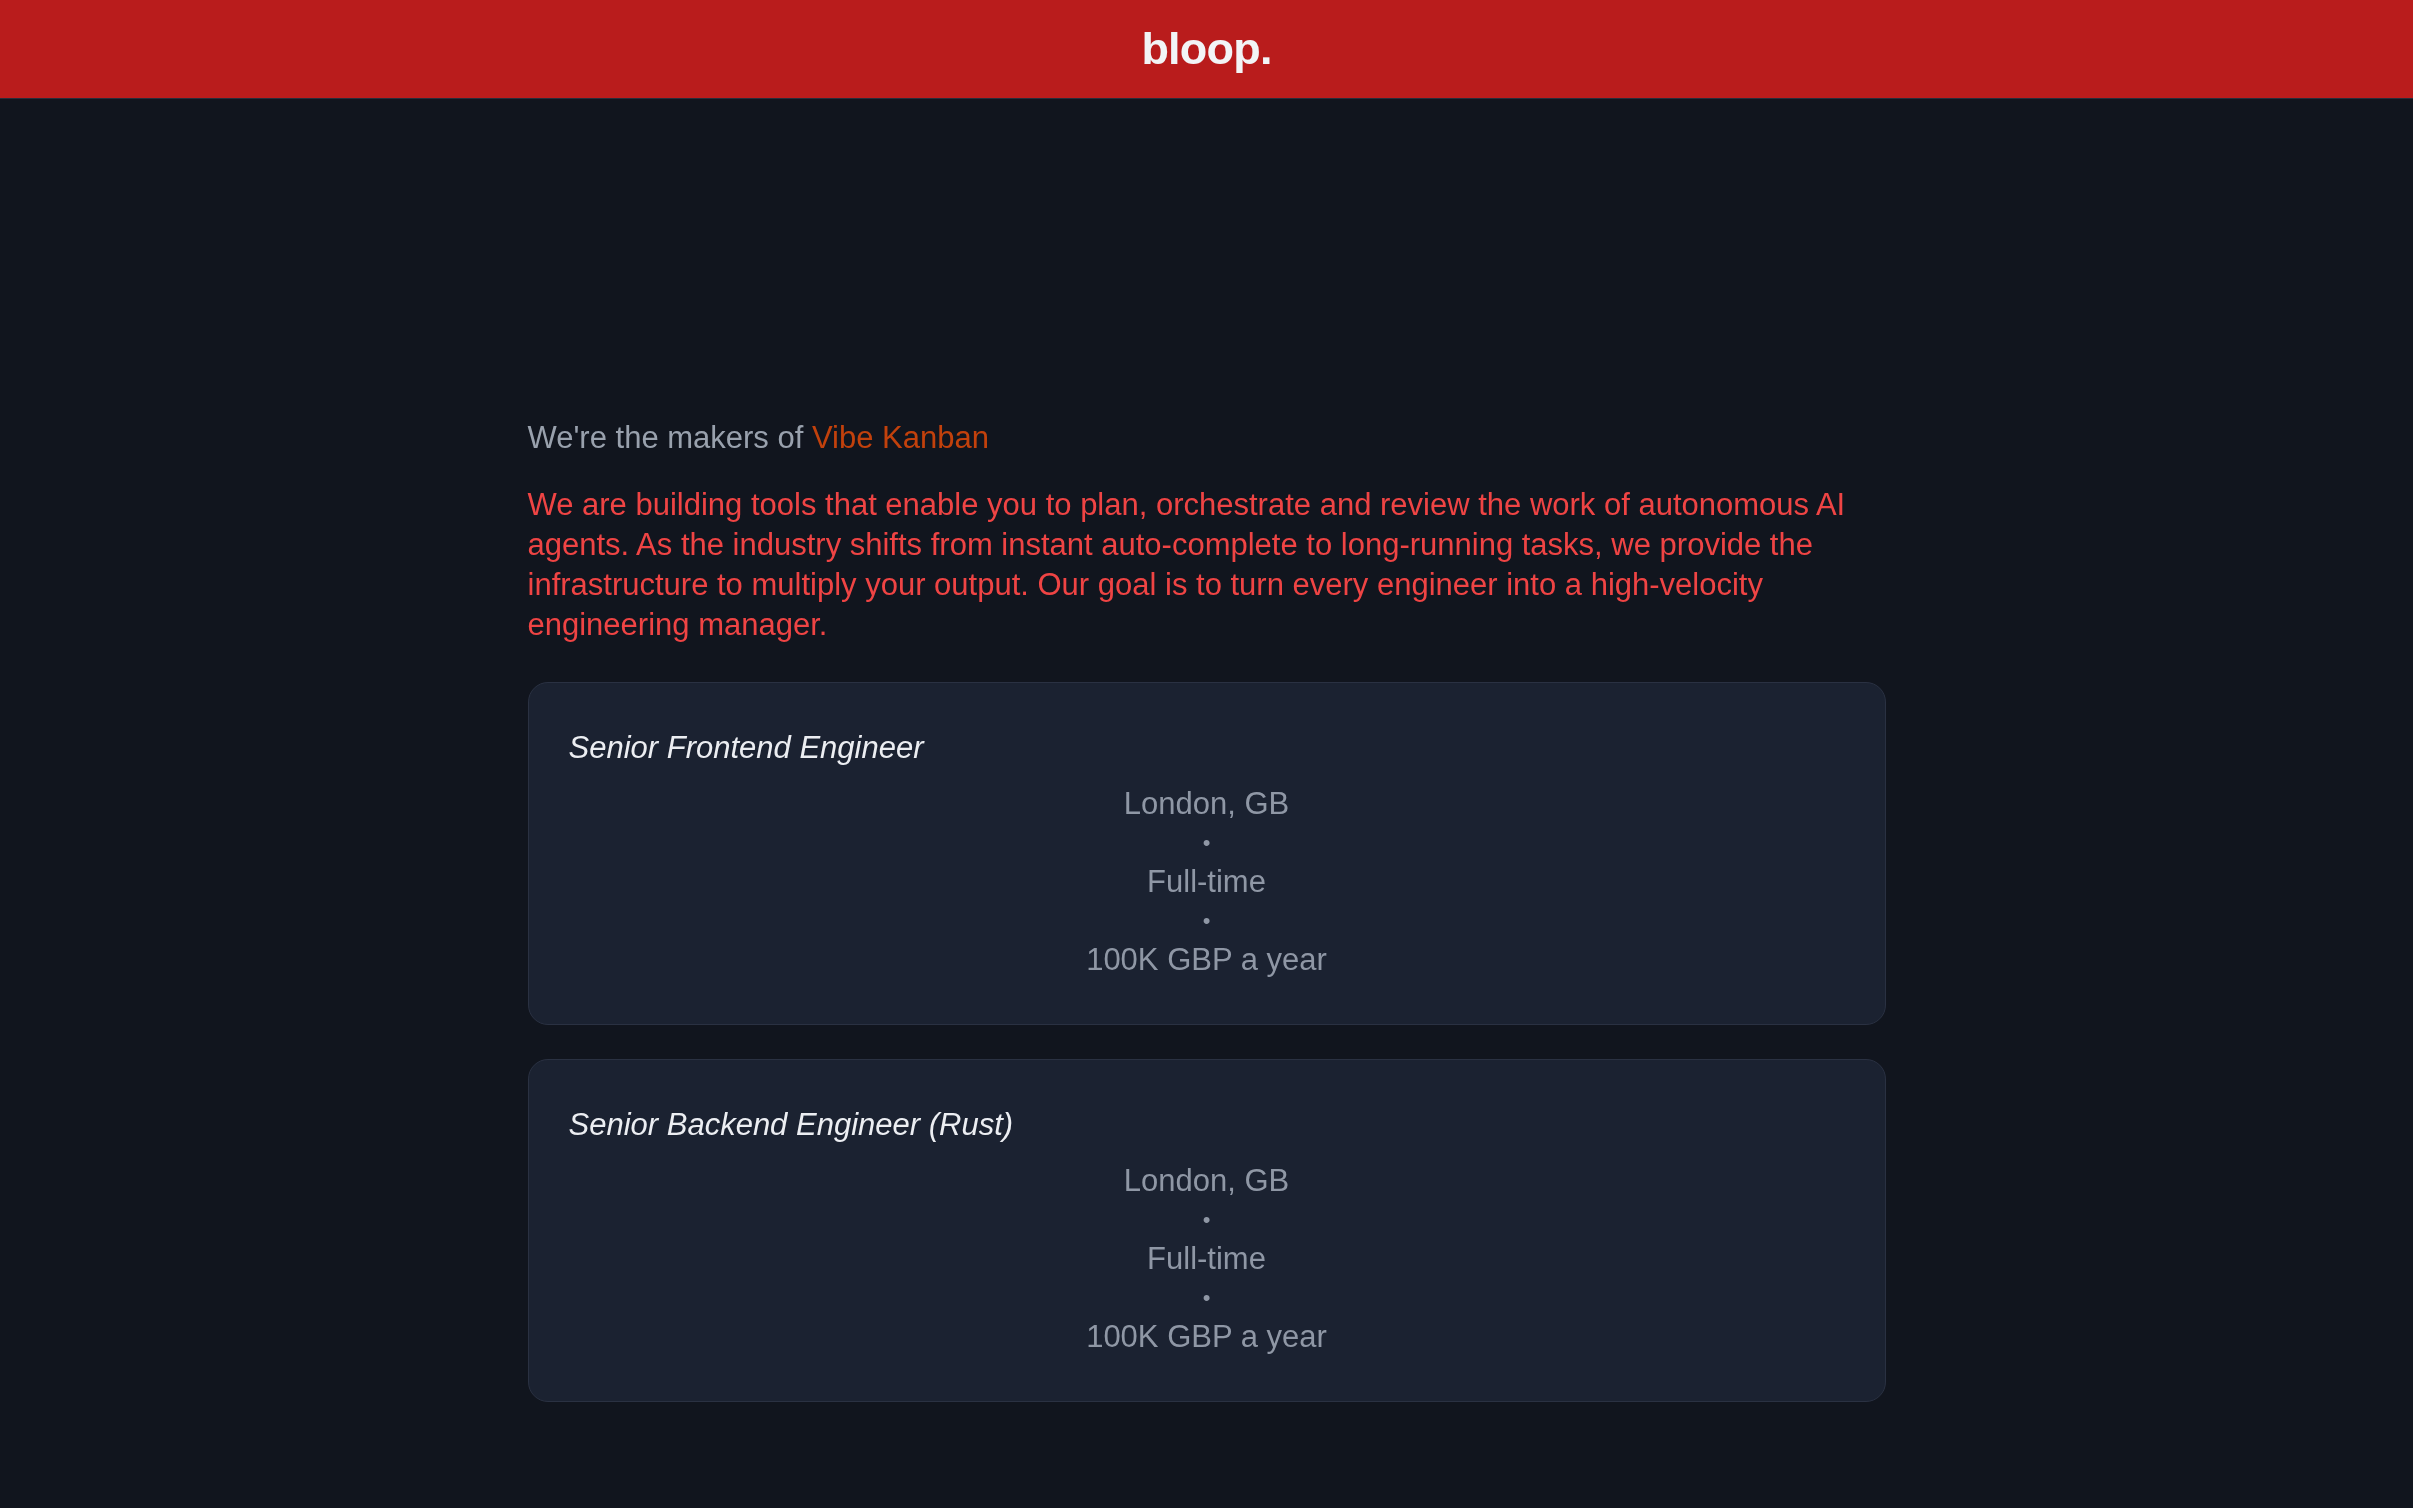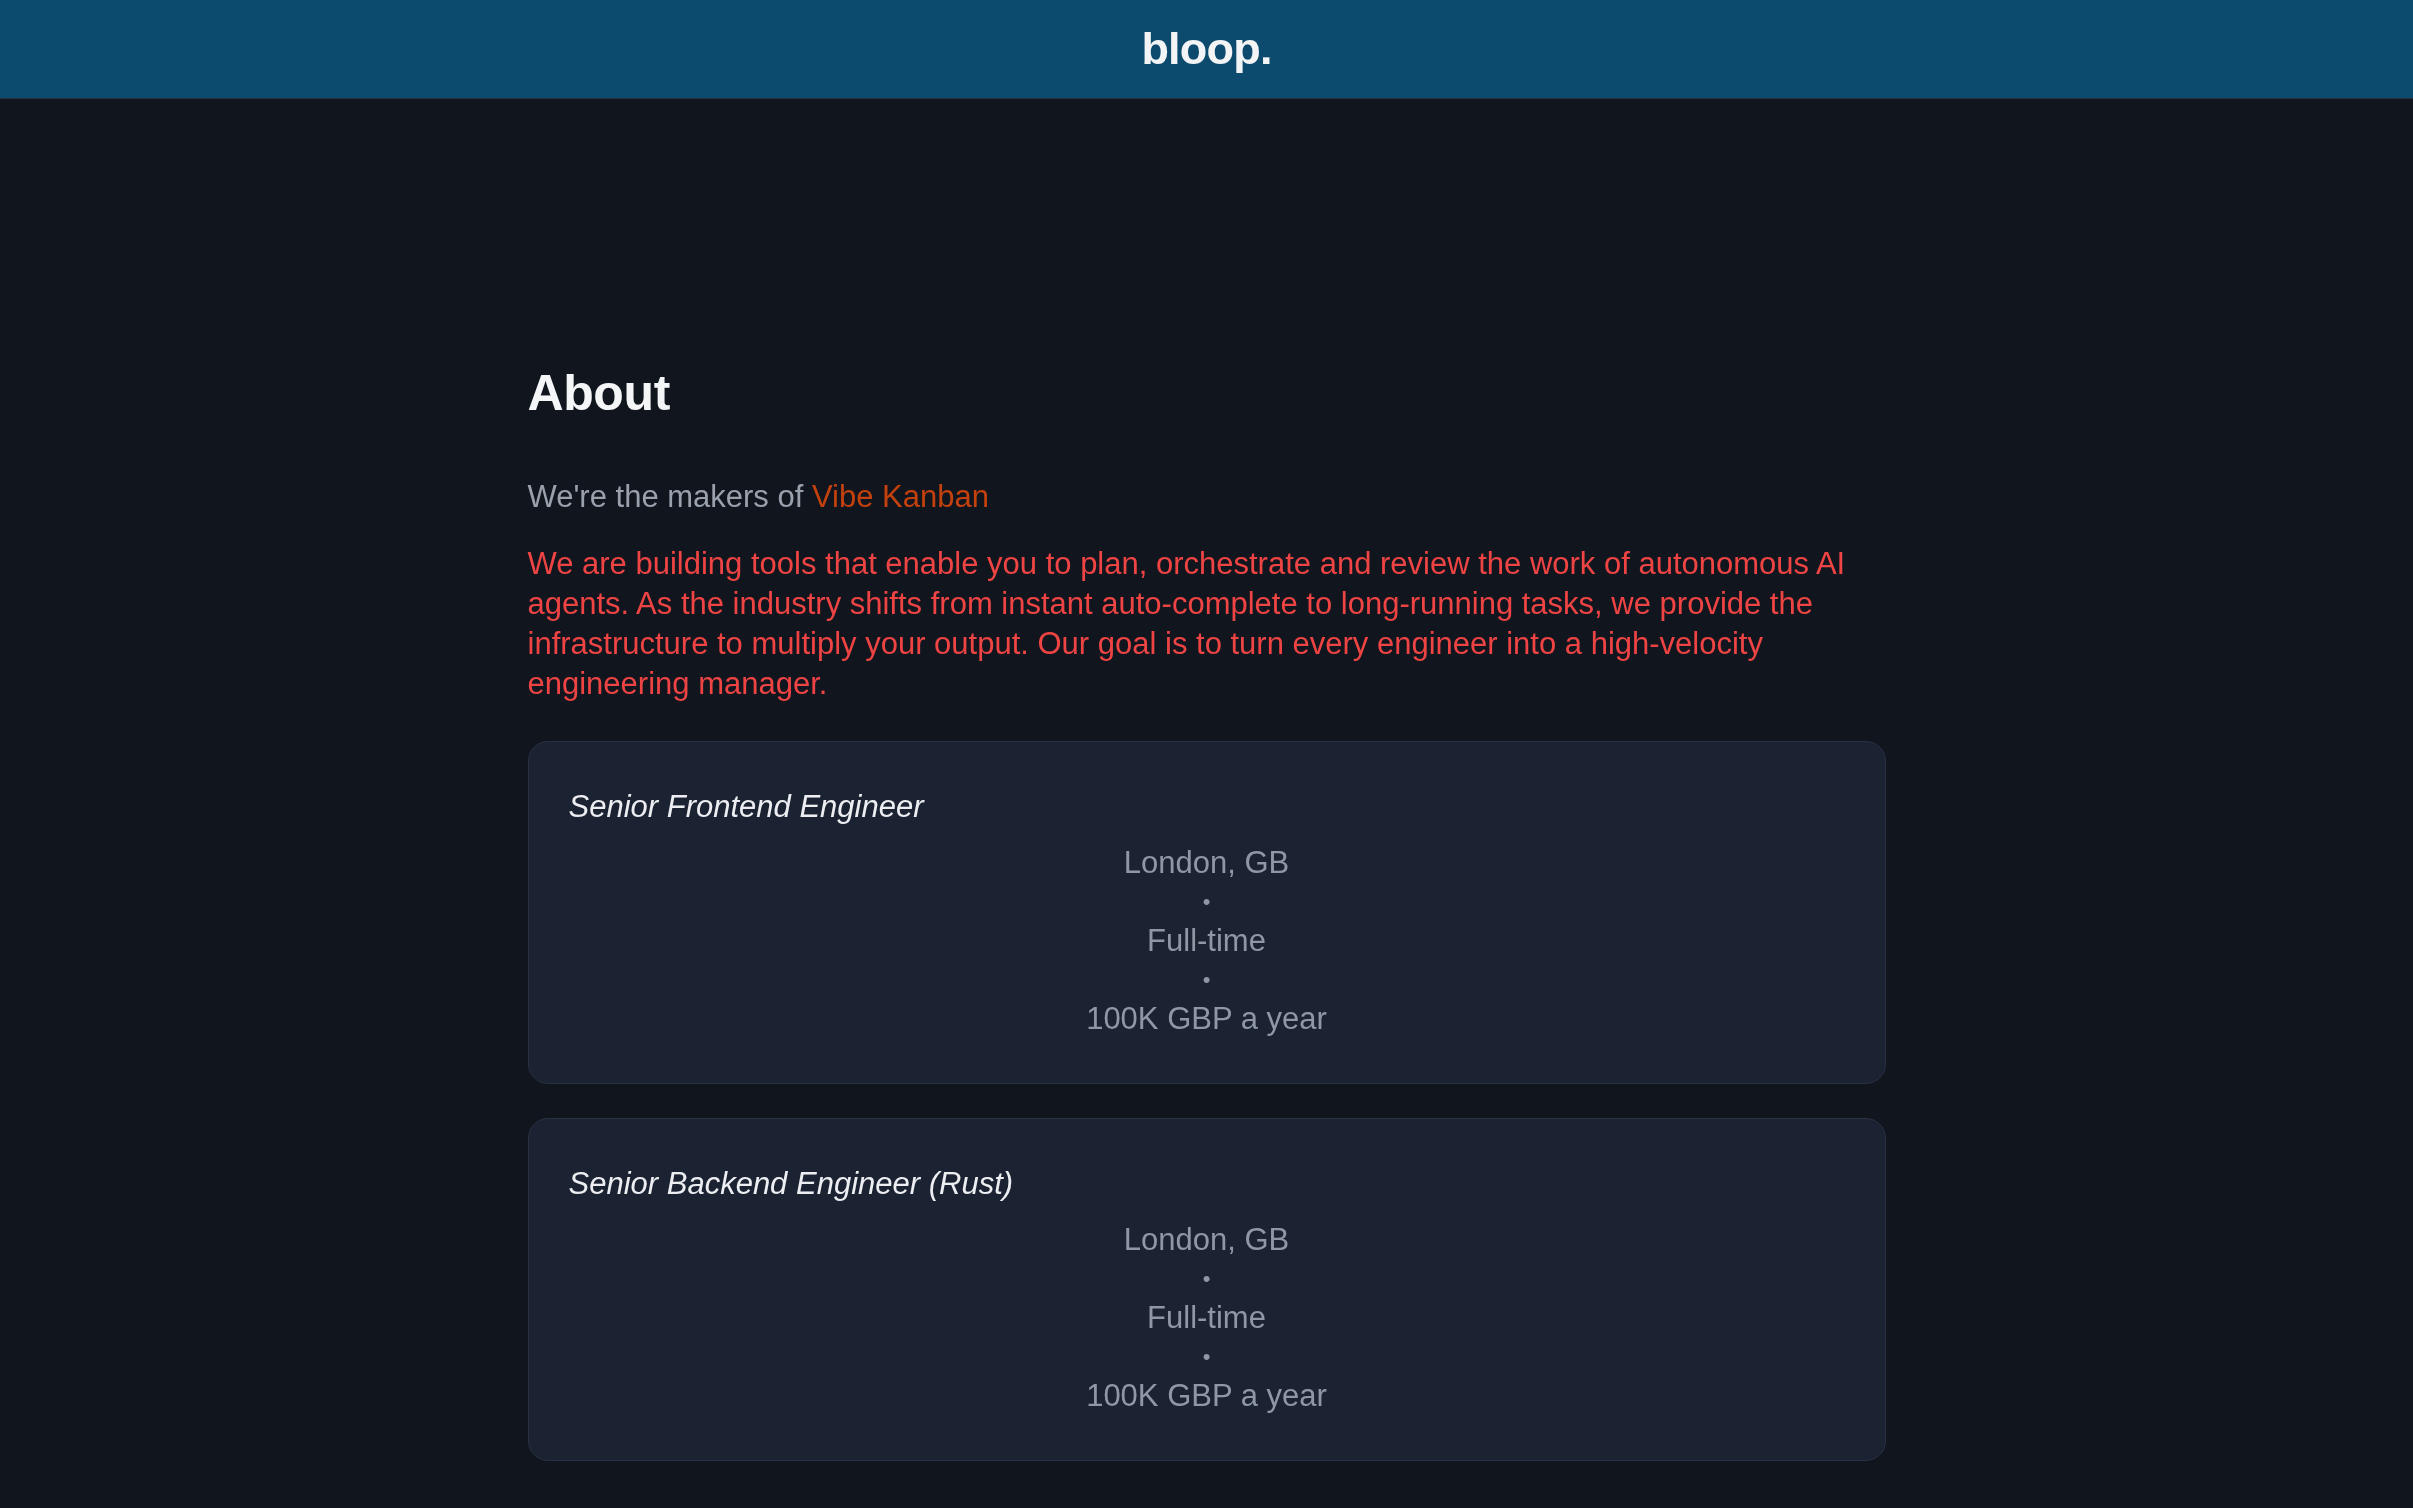--- a/index.html
+++ b/index.html
@@ -8,21 +8,21 @@
     height: 1508px;
     overflow: hidden;
     background: #11151e;
     font-family: "Liberation Sans", sans-serif;
   }
   .header {
     height: 99px;
     display: flex;
     align-items: center;
     justify-content: center;
-    background: #0c4a6e;
+    background: #b91c1c;
     border-bottom: 1.7px solid #272d3a;
   }
   .logo {
     font-size: 45px;
     font-weight: 800;
     letter-spacing: -0.8px;
     color: #f2f4f6;
     cursor: pointer;
   }
   .container {
@@ -96,21 +96,20 @@
 </head>
 <body>
 
 <header class="header">
   <div class="logo">bloop.</div>
 </header>
 
 <main class="container">
 
   <section>
-    <h2 class="section-title">About</h2>
     <p class="intro"><span>We're the makers of </span><a>Vibe Kanban</a></p>
     <p class="description">We are building tools that enable you to plan, orchestrate and review the work of autonomous AI agents. As the industry shifts from instant auto-complete to long-running tasks, we provide the infrastructure to multiply your output. Our goal is to turn every engineer into a high-velocity engineering manager.</p>
   </section>
 
   <section>
 
     <div class="job-list">
 
       <div class="job-card">
         <div class="job-title">Senior Frontend Engineer</div>

